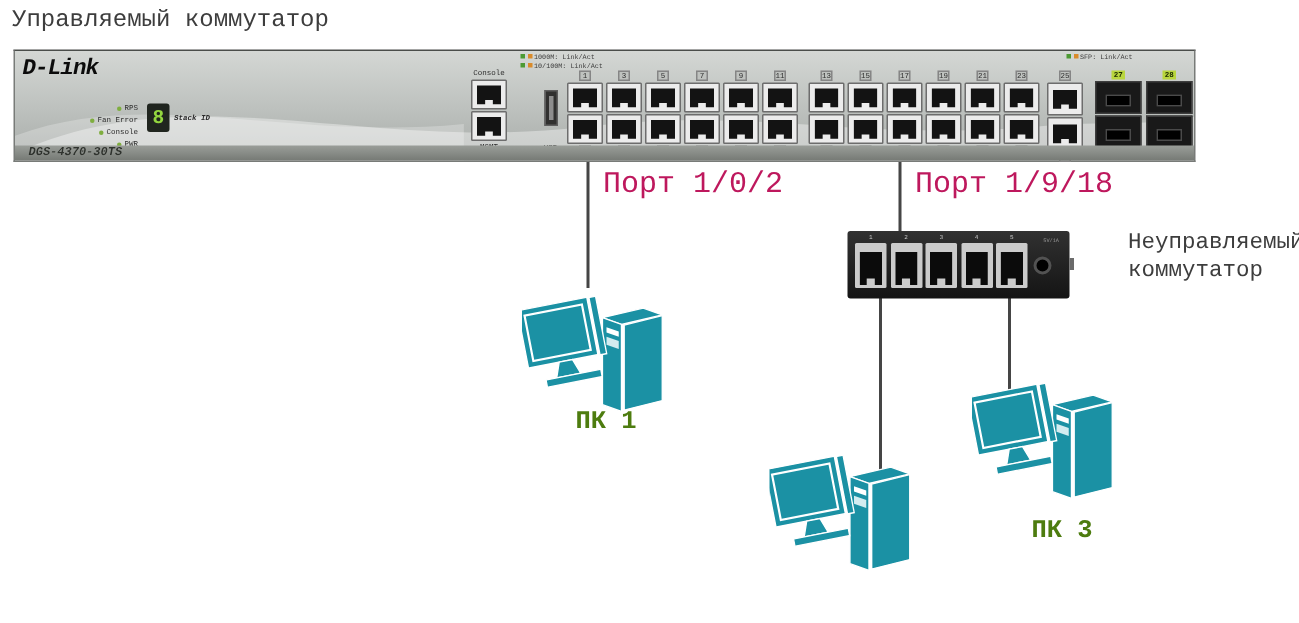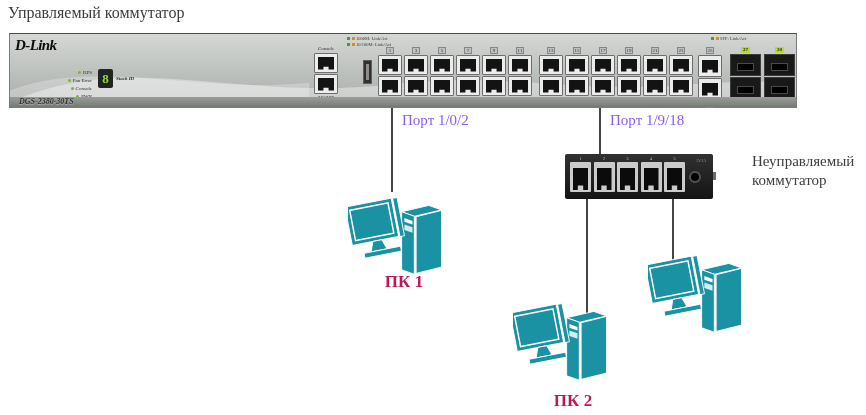--- a/index.html
+++ b/index.html
@@ -1,17 +1,17 @@
 <!DOCTYPE html>
 <html><head>
 <meta charset="utf-8">
 <style>
   html,body { margin:0; padding:0; background:#fff; }
   .canvas { position:relative; width:866px; height:415px; background:#fff;
-            font-family:Liberation Serif, serif; overflow:hidden; }
+            font-family:Liberation Mono, monospace; overflow:hidden; }
 
   .heading { position:absolute; left:8px; top:4px; font-size:16px; font-weight:500; color:#3d3d3d; }
 
   
   .switch-panel { position:absolute; left:9px; top:33px; width:788px; height:75px;
     background:linear-gradient(180deg,#d4d7d4 0%,#bcc0bd 55%,#a8aca9 100%);
     border:1px solid #787b78; box-sizing:border-box; border-top-color:#4a4d4a; }
   .panel-swoosh { position:absolute; left:0; top:0; width:100%; height:100%; pointer-events:none; }
   .bottom-strip { position:absolute; left:0; right:0; bottom:0; height:10px;
     background:linear-gradient(180deg,#9a9e99,#767a75); }
@@ -66,21 +66,21 @@
   .sfp-tag { width:9px; height:6px; background:#b9d63d; font-size:5px; line-height:6px;
     text-align:center; color:#1d2b00; font-weight:bold; }
   .sfp-module { width:31px; height:22px; background:#191919; border:1px solid #3d3d3d;
     position:relative; box-sizing:border-box; }
   .sfp-module::after { content:""; position:absolute; left:6px; right:6px; top:8px; height:6px;
     background:#000; border:1px solid #4a4a4a; }
 
   
   .cable { position:absolute; width:2px; background:#454545; z-index:1; }
 
-  .conn-label { position:absolute; font-size:15px; color:#8b5cf6; z-index:3; }
+  .conn-label { position:absolute; font-size:20px; color:#be185d; z-index:3; }
 
   
   .um-switch { position:absolute; left:565px; top:154px; width:148px; height:45px;
     background:linear-gradient(180deg,#313131,#141414); border-radius:2px; z-index:2; }
   .um-ports { position:absolute; left:5px; top:3px; display:flex; gap:2.5px; }
   .um-col { display:flex; flex-direction:column; align-items:center; gap:1px; }
   .um-num { font-size:4px; color:#c9c9c9; line-height:4px; }
   .um-port { width:21px; height:30px; background:#cbcbcb; border-radius:1px;
     display:flex; align-items:flex-end; justify-content:center; padding-bottom:2px; box-sizing:border-box; }
   .um-jack { width:15px; height:22px; background:#0b0b0b;
@@ -89,21 +89,21 @@
     background:#000; border:2px solid #525252; box-sizing:border-box; }
   .um-power-note { position:absolute; right:7px; top:5px; font-size:3.5px; color:#9a9a9a; }
   .um-nub { position:absolute; right:-3px; top:18px; width:3px; height:8px; background:#6b6b6b; }
 
   .um-label { position:absolute; left:752px; top:152px; width:124px; font-size:15px;
     line-height:19px; color:#3d3d3d; }
 
   
   .pc-icon { position:absolute; z-index:2; }
   .pc-label { position:absolute; width:110px; text-align:center; font-size:17px; font-weight:bold;
-    color:#be185d; z-index:3; }
+    color:#4d7c0f; z-index:3; }
 </style>
 </head>
 <body>
 
 <svg width="0" height="0" style="position:absolute" aria-hidden="true">
   <defs>
     <g id="pc-symbol">
 
       <polygon points="59,24 89,17 103,22 73,29" fill="#1B91A4" stroke="#fff" stroke-width="1"></polygon>
       <polygon points="59,24 73,29 73,93 59,88" fill="#1B91A4" stroke="#fff" stroke-width="1"></polygon>
@@ -331,21 +331,21 @@
         </div>
         <div class="sfp-col">
           <div class="sfp-tag">28</div>
           <div class="sfp-module"></div>
           <div class="sfp-module"></div>
           <div class="sfp-tag">30</div>
         </div>
       </div>
 
     <div class="bottom-strip"></div>
-    <div class="model-label">DGS-2380-30TS</div>
+    <div class="model-label">DGS-4370-30TS</div>
   </div>
 
   <div class="conn-label" style="left:402px; top:112px;">Порт 1/0/2</div>
   <div class="conn-label" style="left:610px; top:112px;">Порт 1/9/18</div>
 
   <div class="um-switch">
     <div class="um-ports">
         <div class="um-col">
           <div class="um-num">1</div>
           <div class="um-port">
@@ -384,19 +384,19 @@
   <div class="um-label">Неуправляемый коммутатор</div>
 
   <svg class="pc-icon" style="left:348px; top:190px;" viewBox="0 0 110 96" width="100" height="87">
       <use href="#pc-symbol"></use>
     </svg>
   <div class="pc-label" style="left:349px; top:272px;">ПК 1</div>
 
   <svg class="pc-icon" style="left:513px; top:296px;" viewBox="0 0 110 96" width="100" height="87">
       <use href="#pc-symbol"></use>
     </svg>
-  <div class="pc-label" style="left:518px; top:391px;">ПК 2</div>
 
   <svg class="pc-icon" style="left:648px; top:248px;" viewBox="0 0 110 96" width="100" height="87">
       <use href="#pc-symbol"></use>
     </svg>
+  <div class="pc-label" style="left:653px; top:345px;">ПК 3</div>
 
 </div>
 
 </body></html>

